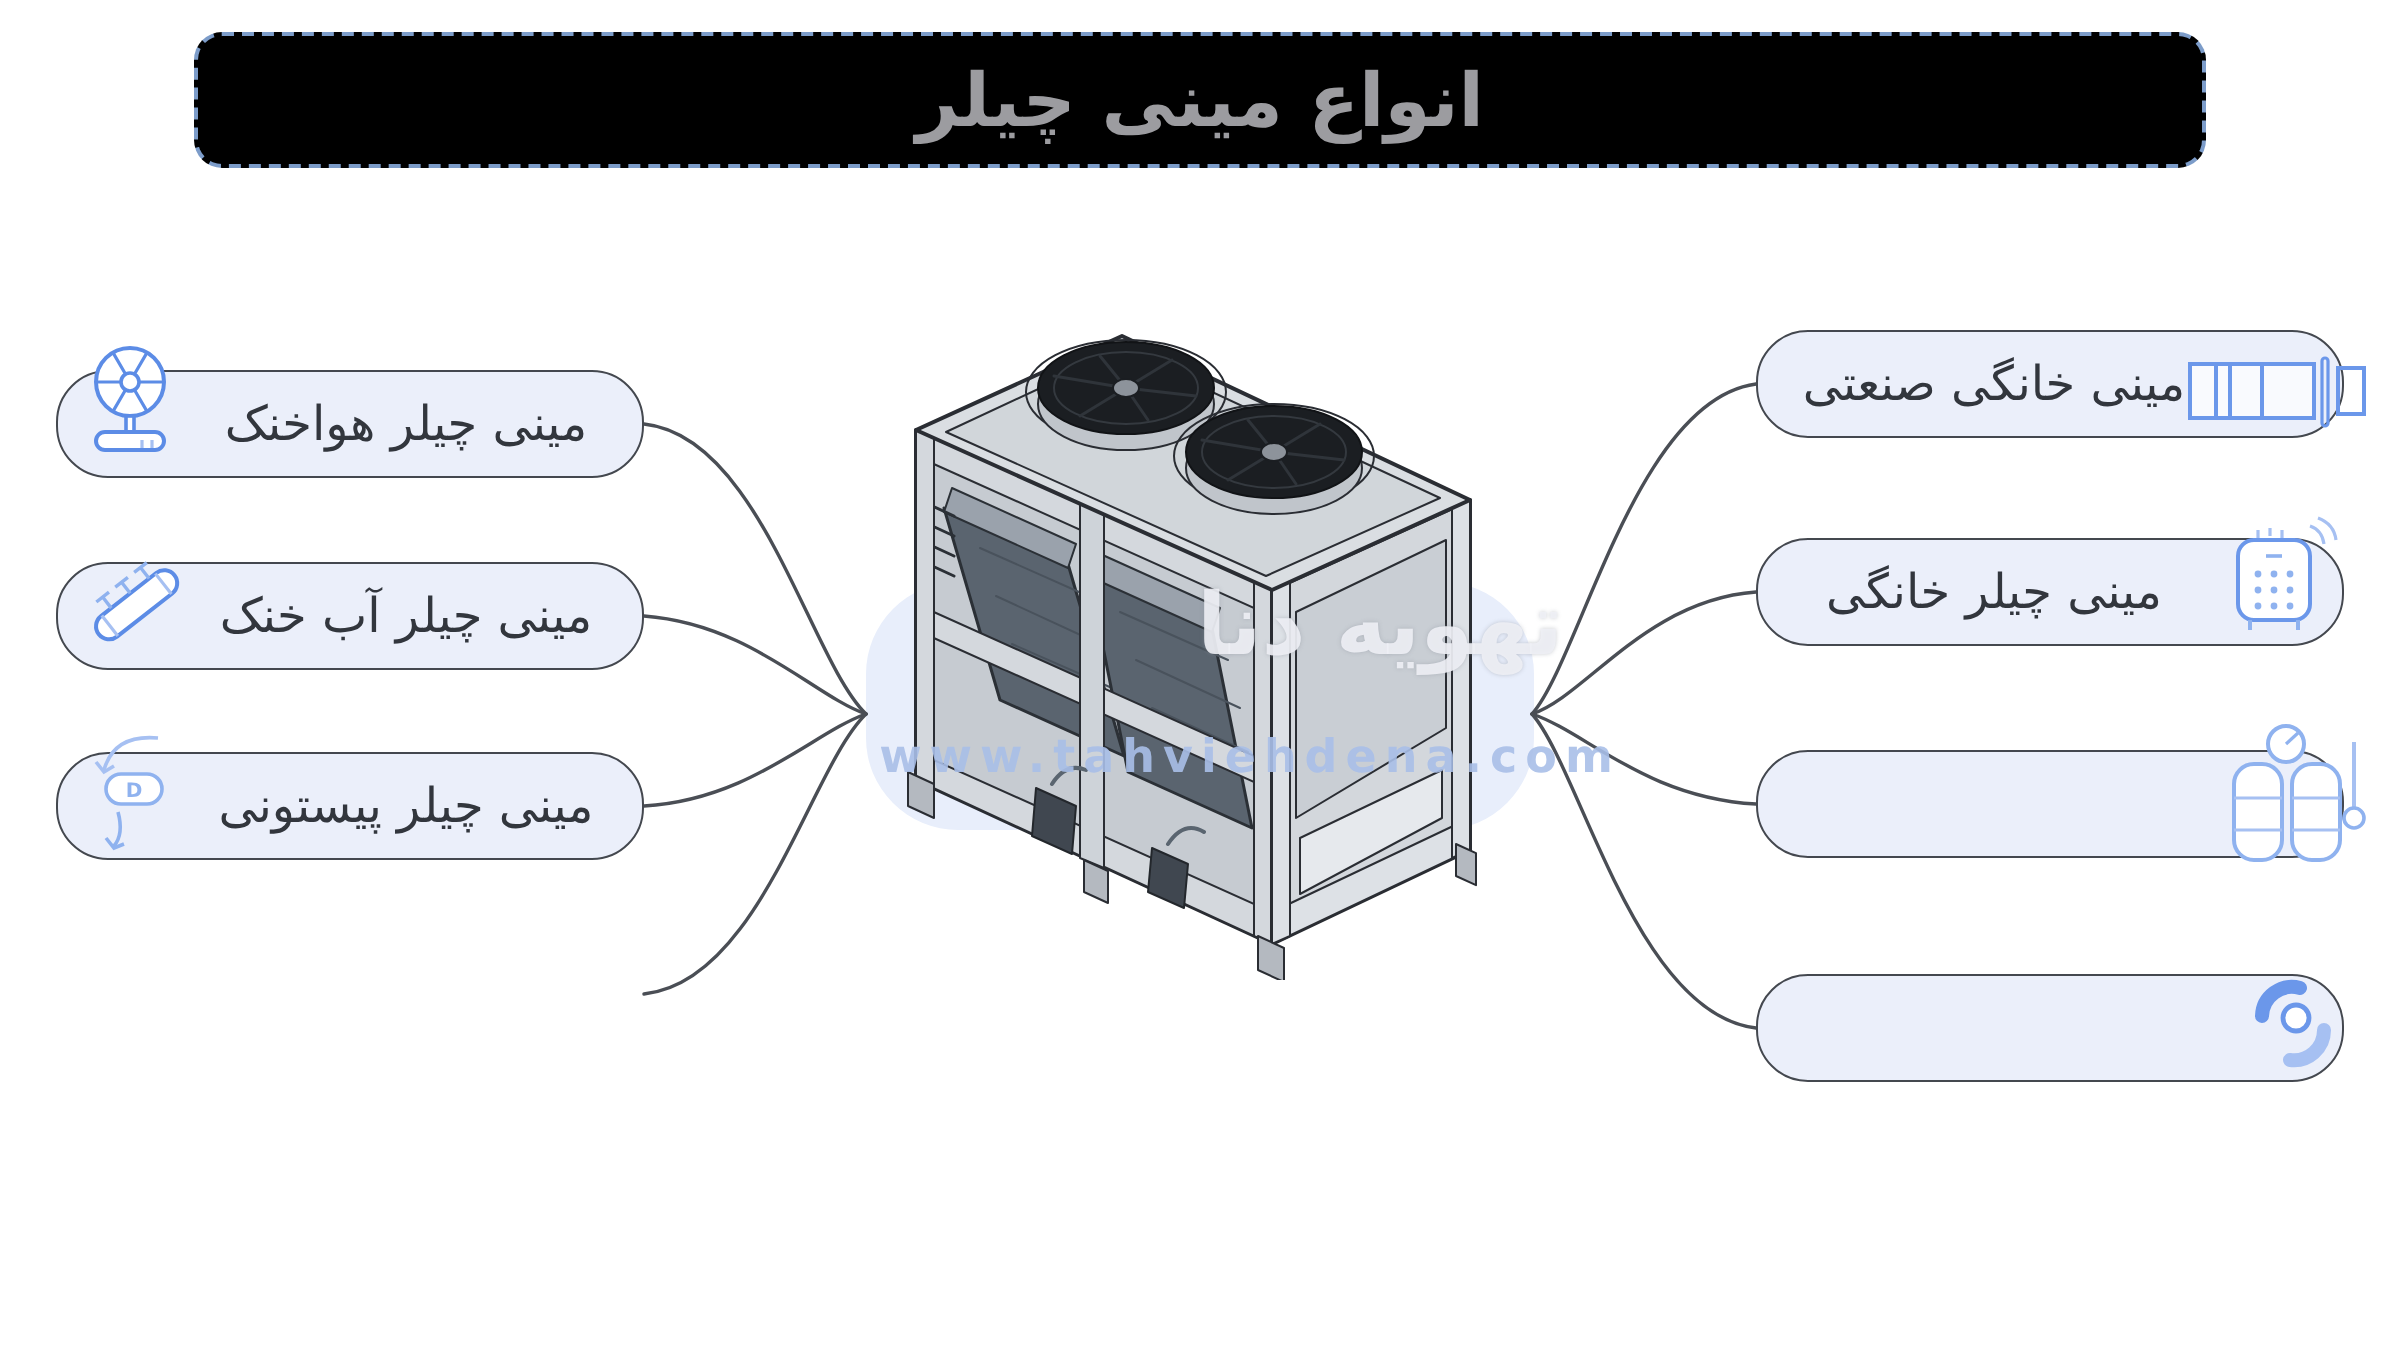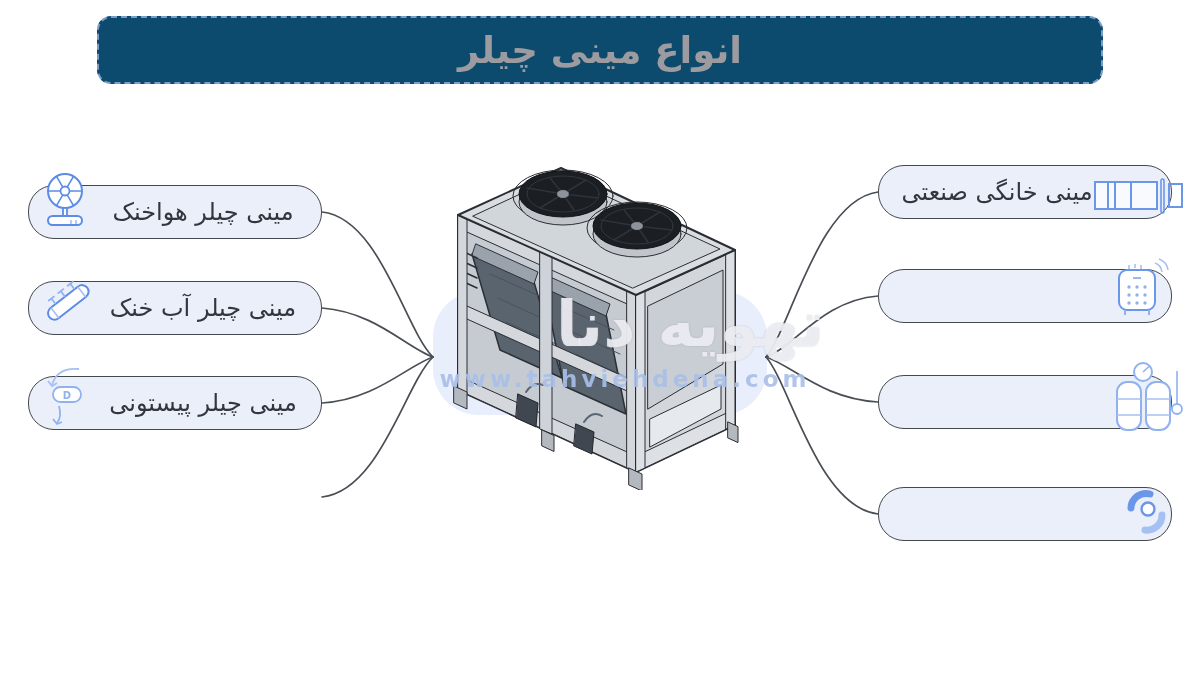--- a/index.html
+++ b/index.html
@@ -2,40 +2,40 @@
 <html lang="fa"><head>
 <meta charset="utf-8">
 <style>
   html,body{margin:0;padding:0;background:#ffffff;}
   body{width:1200px;height:675px;overflow:hidden;font-family:"DejaVu Sans",sans-serif;}
   .canvas{position:relative;width:1200px;height:675px;background:#ffffff;}
 
   
   .title-box{
     position:absolute;left:97px;top:16px;width:1002px;height:64px;
-    border:2px dashed #7c9cc9;border-radius:14px;background:#0c4a6e;
+    border:2px dashed #7c9cc9;border-radius:14px;background:#000000;
     display:flex;align-items:center;justify-content:center;
   }
   .title-text{font-size:37px;font-weight:bold;color:#9c9ca0;letter-spacing:.5px;}
 
   
   .connectors{position:absolute;left:0;top:0;width:1200px;height:675px;z-index:1;}
   .connectors path{fill:none;stroke:#4a4e55;stroke-width:1.7;stroke-linecap:round;}
 
   
   .center-panel{
     position:absolute;left:433px;top:291px;width:334px;height:124px;
     background:#e8eefb;border-radius:46px;z-index:0;
   }
   .chiller{position:absolute;left:428px;top:150px;width:355px;height:340px;z-index:2;}
 
   
   .wm-fa{
     position:absolute;left:555px;top:288px;width:270px;text-align:center;z-index:3;
-    font-size:63px;font-weight:bold;color:rgba(238,240,245,0.9);
+    font-size:43px;font-weight:bold;color:rgba(238,240,245,0.9);
     text-shadow:0 0 2px rgba(140,146,158,0.45);white-space:nowrap;
   }
   .wm-url{
     position:absolute;left:415px;top:366px;width:420px;text-align:center;z-index:3;
     font-size:23px;font-weight:bold;letter-spacing:4px;color:#a9bfe8;opacity:.9;white-space:nowrap;
   }
 
   
   .node{
     position:absolute;width:294px;height:54px;z-index:4;
@@ -200,20 +200,21 @@
           <circle cx="20" cy="38" r="1.7"></circle>
             <circle cx="28" cy="38" r="1.7"></circle>
             <circle cx="36" cy="38" r="1.7"></circle>
           <circle cx="20" cy="46" r="1.7"></circle>
             <circle cx="28" cy="46" r="1.7"></circle>
             <circle cx="36" cy="46" r="1.7"></circle>
         </g>
         <path d="M16,53 v5 M40,53 v5" stroke="#8fb2ef" stroke-width="2"></path>
       </svg>
     </span>
+    <span class="label" dir="rtl">مینی چیلر خانگی</span>
   </div>
 
   <div class="node right" style="top:375px">
     <span class="icon-wrap" style="right:-12px;top:-15px;">
       <svg width="72" height="74" viewBox="0 0 72 74">
         <path d="M66,10 V50" stroke="#a6c0f2" stroke-width="2" fill="none"></path>
         <circle cx="32" cy="11" r="9" fill="#fff" stroke="#8fb2ef" stroke-width="2"></circle>
         <path d="M32,11 L38,5.5" stroke="#8fb2ef" stroke-width="1.6"></path>
         <rect x="6" y="21" width="24" height="48" rx="10" fill="#fff" stroke="#8fb2ef" stroke-width="2"></rect>
         <path d="M6,38 h24 M6,54 h24" stroke="#a6c0f2" stroke-width="1.6"></path>

